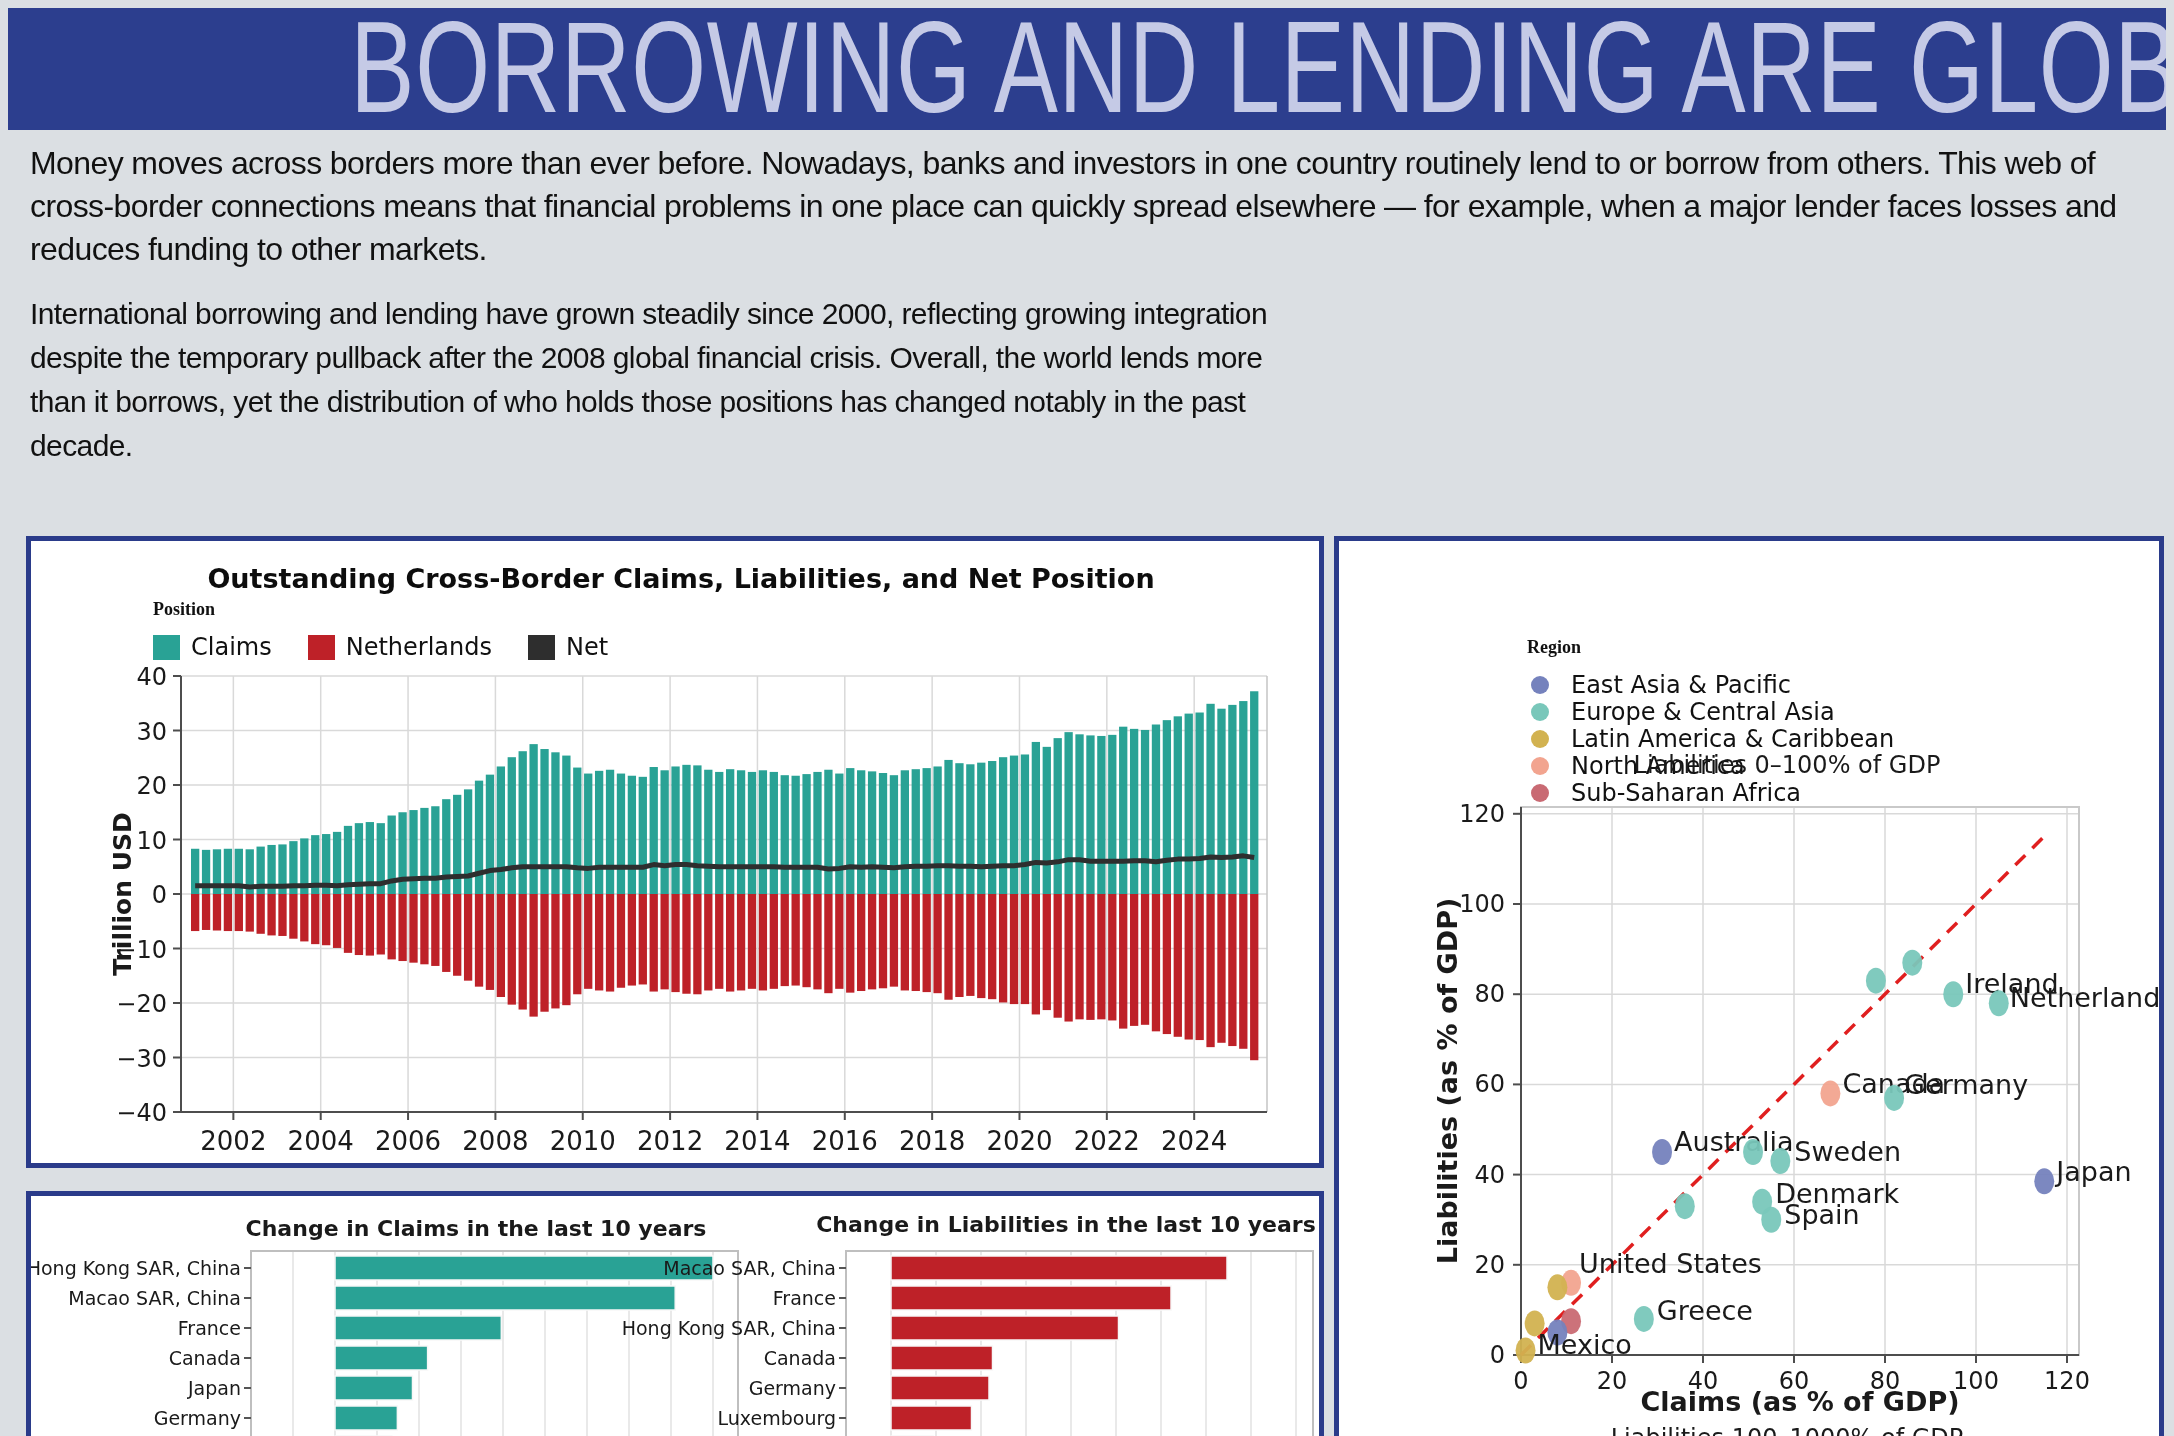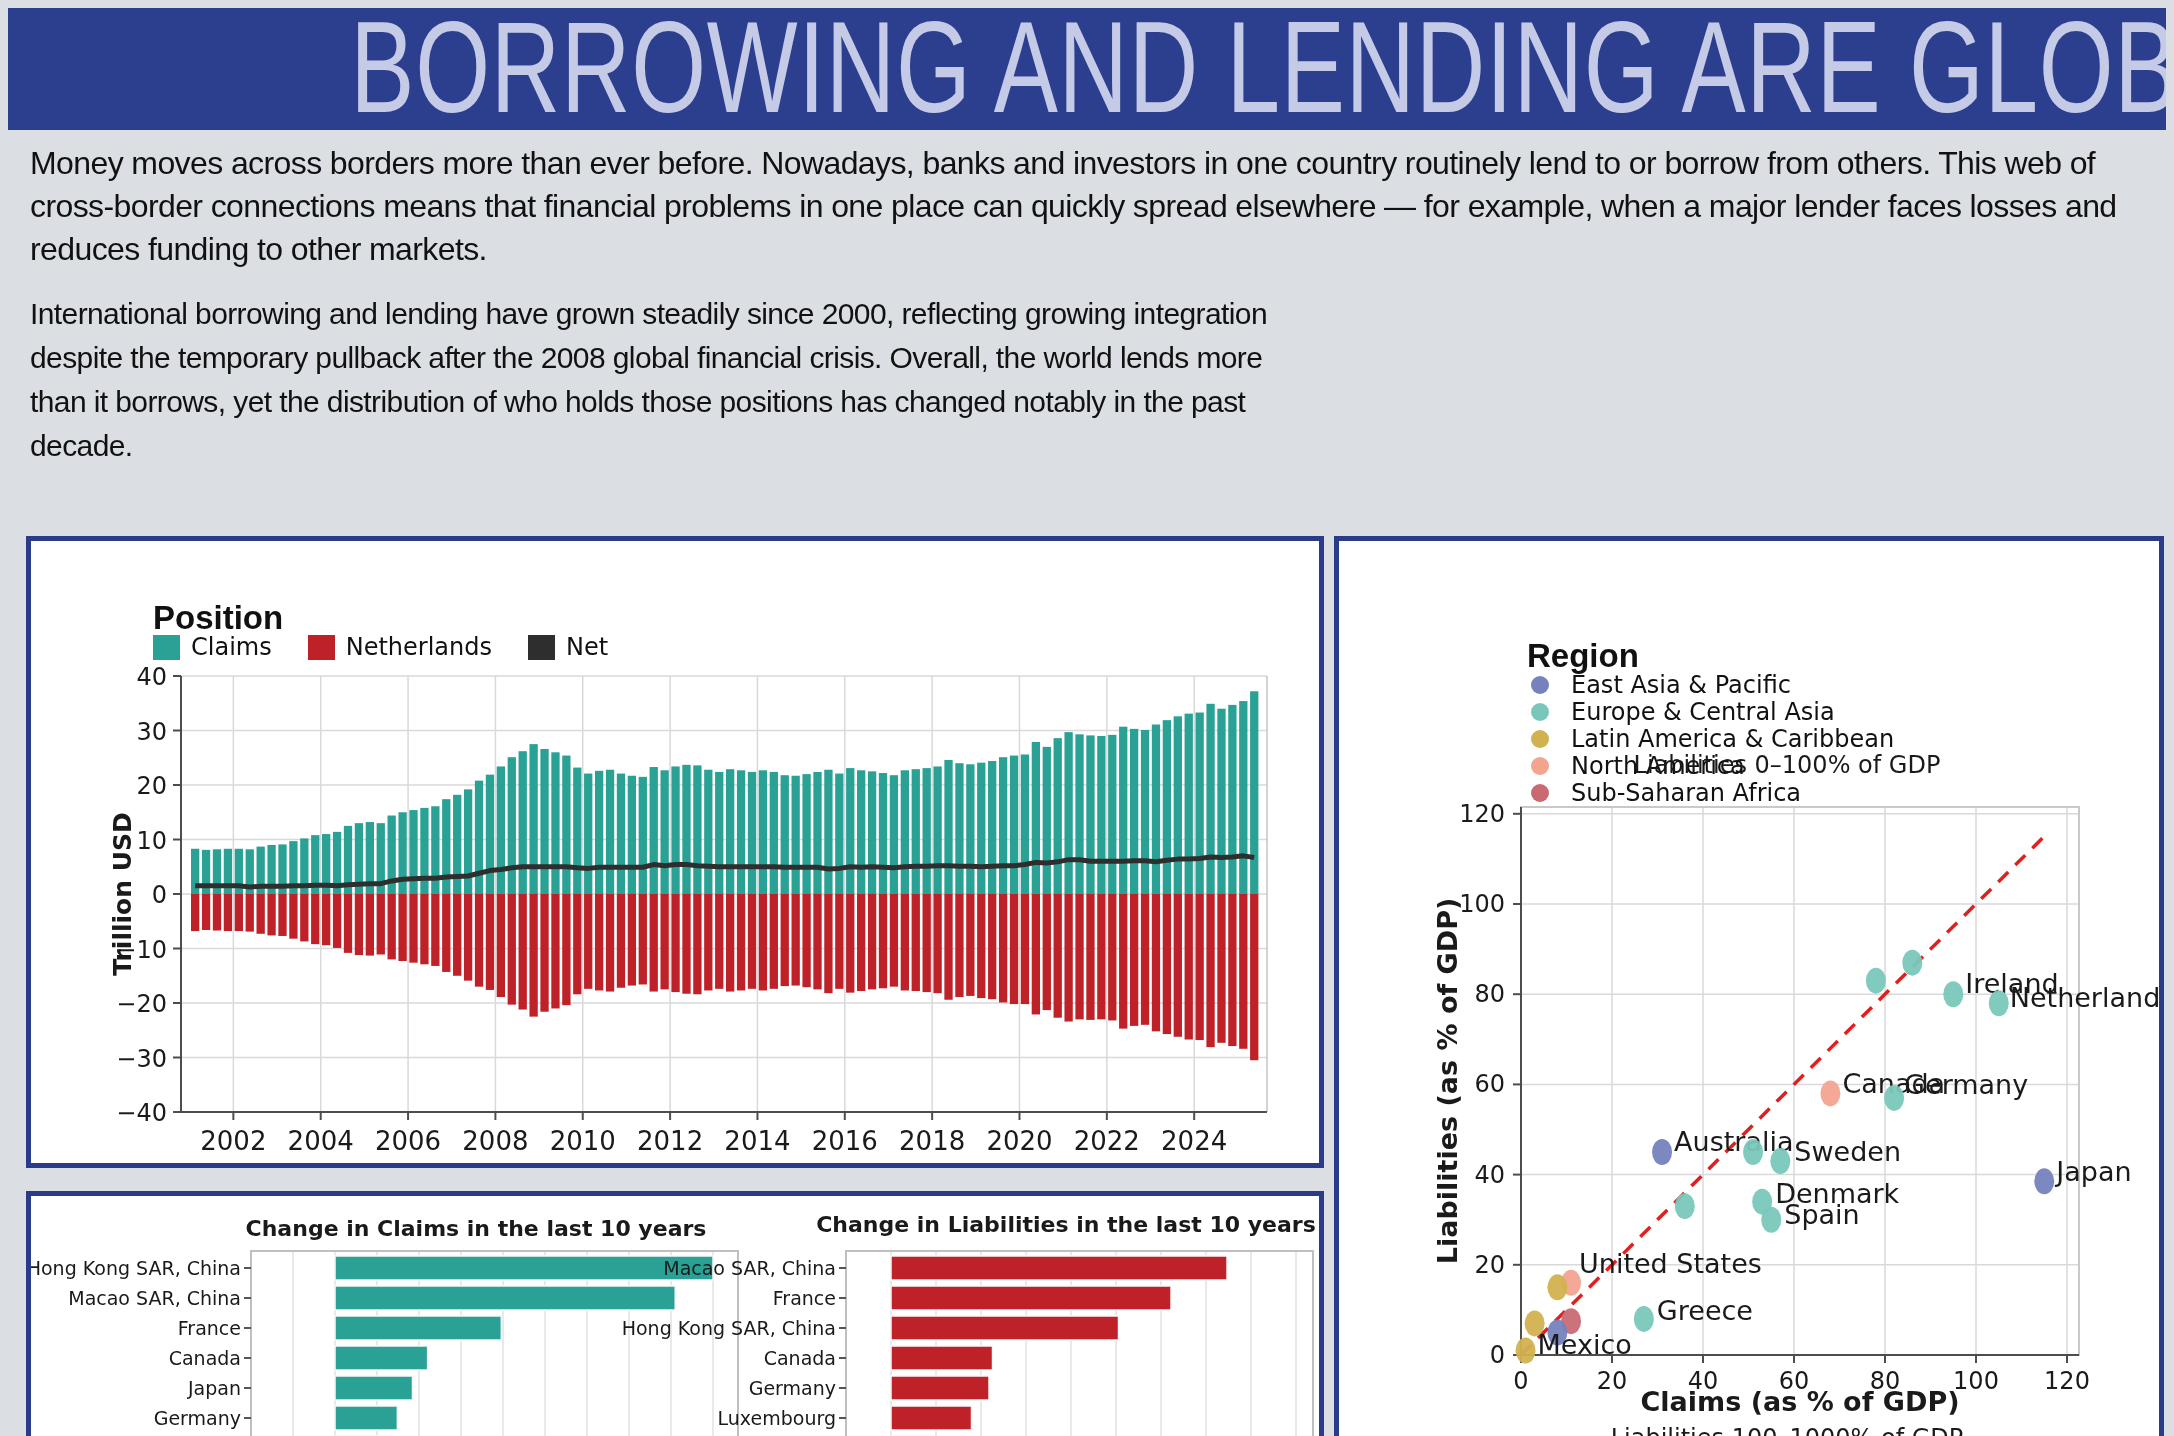--- a/index.html
+++ b/index.html
@@ -16,21 +16,21 @@
   #col-right{left:1336px;top:296px;width:822px;font-size:34px;line-height:44px;}
   .lead{font-weight:normal;}
   .panel{position:absolute;background:#ffffff;border:5px solid #2a3b8a;box-sizing:border-box;}
   #panel-main{left:26px;top:536px;width:1298px;height:632px;}
   #panel-bottom{left:26px;top:1191px;width:1298px;height:430px;}
   #panel-scatter{left:1334px;top:536px;width:830px;height:1010px;}
   .chart-title{position:absolute;font-weight:bold;font-size:27px;text-align:center;
           font-family:"DejaVu Sans",sans-serif;color:#0d0d0d;}
   #main-title{left:60px;top:22px;width:1180px;}
   #scatter-title{left:40px;top:52px;width:680px;font-size:29px;}
-  .legend-head{position:absolute;font-weight:bold;font-size:33px;font-family:Liberation Sans, sans-serif;text-align:center;}
+  .legend-head{position:absolute;font-weight:bold;font-size:18px;font-family:Liberation Serif, serif;text-align:center;}
   #main-legend-head{left:122px;top:58px;}
   #main-legend{position:absolute;left:122px;top:92px;display:flex;gap:36px;align-items:flex-end;
           font-family:"DejaVu Sans",sans-serif;font-size:24px;}
   .leg-item{display:flex;align-items:center;gap:11px;}
   .swatch{width:27px;height:25px;display:inline-block;}
   #scatter-legend-head{left:188px;top:96px;}
   #scatter-legend{position:absolute;left:192px;top:132px;display:flex;flex-direction:column;gap:3px;
           font-family:"DejaVu Sans",sans-serif;font-size:24px;}
   .scat-leg-item{display:flex;align-items:center;gap:22px;height:24px;}
   .dot{width:18px;height:18px;border-radius:50%;display:inline-block;flex:0 0 auto;}
@@ -49,20 +49,21 @@
   <div class="para" id="intro">
     <span class="lead">Money moves across borders more than ever before.</span><span> Nowadays, banks and investors in one country routinely lend to or borrow from others. This web of cross-border connections means that financial problems in one place can quickly spread elsewhere — for example, when a major lender faces losses and reduces funding to other markets.</span>
   </div>
 
   <div class="para" id="col-left">
     <span class="lead">International borrowing and lending have grown steadily since 2000, reflecting growing integration</span><span> despite the temporary pullback after the 2008 global financial crisis. Overall, the world lends more than it borrows, yet the distribution of who holds those positions has changed notably in the past decade.</span>
   </div>
 
 
   <div class="panel" id="panel-main">
+    <div class="chart-title" id="main-title">Outstanding Cross-Border Claims, Liabilities, and Net Position</div>
     <div class="legend-head" id="main-legend-head">Position</div>
     <div id="main-legend">
       <span class="leg-item">
         <span class="swatch" id="sw-claims" style="background: rgb(41, 162, 149);"></span>
         <span>Claims</span>
       </span>
       <span class="leg-item">
         <span class="swatch" id="sw-liab" style="background: rgb(190, 33, 40);"></span>
         <span>Netherlands</span>
       </span>

